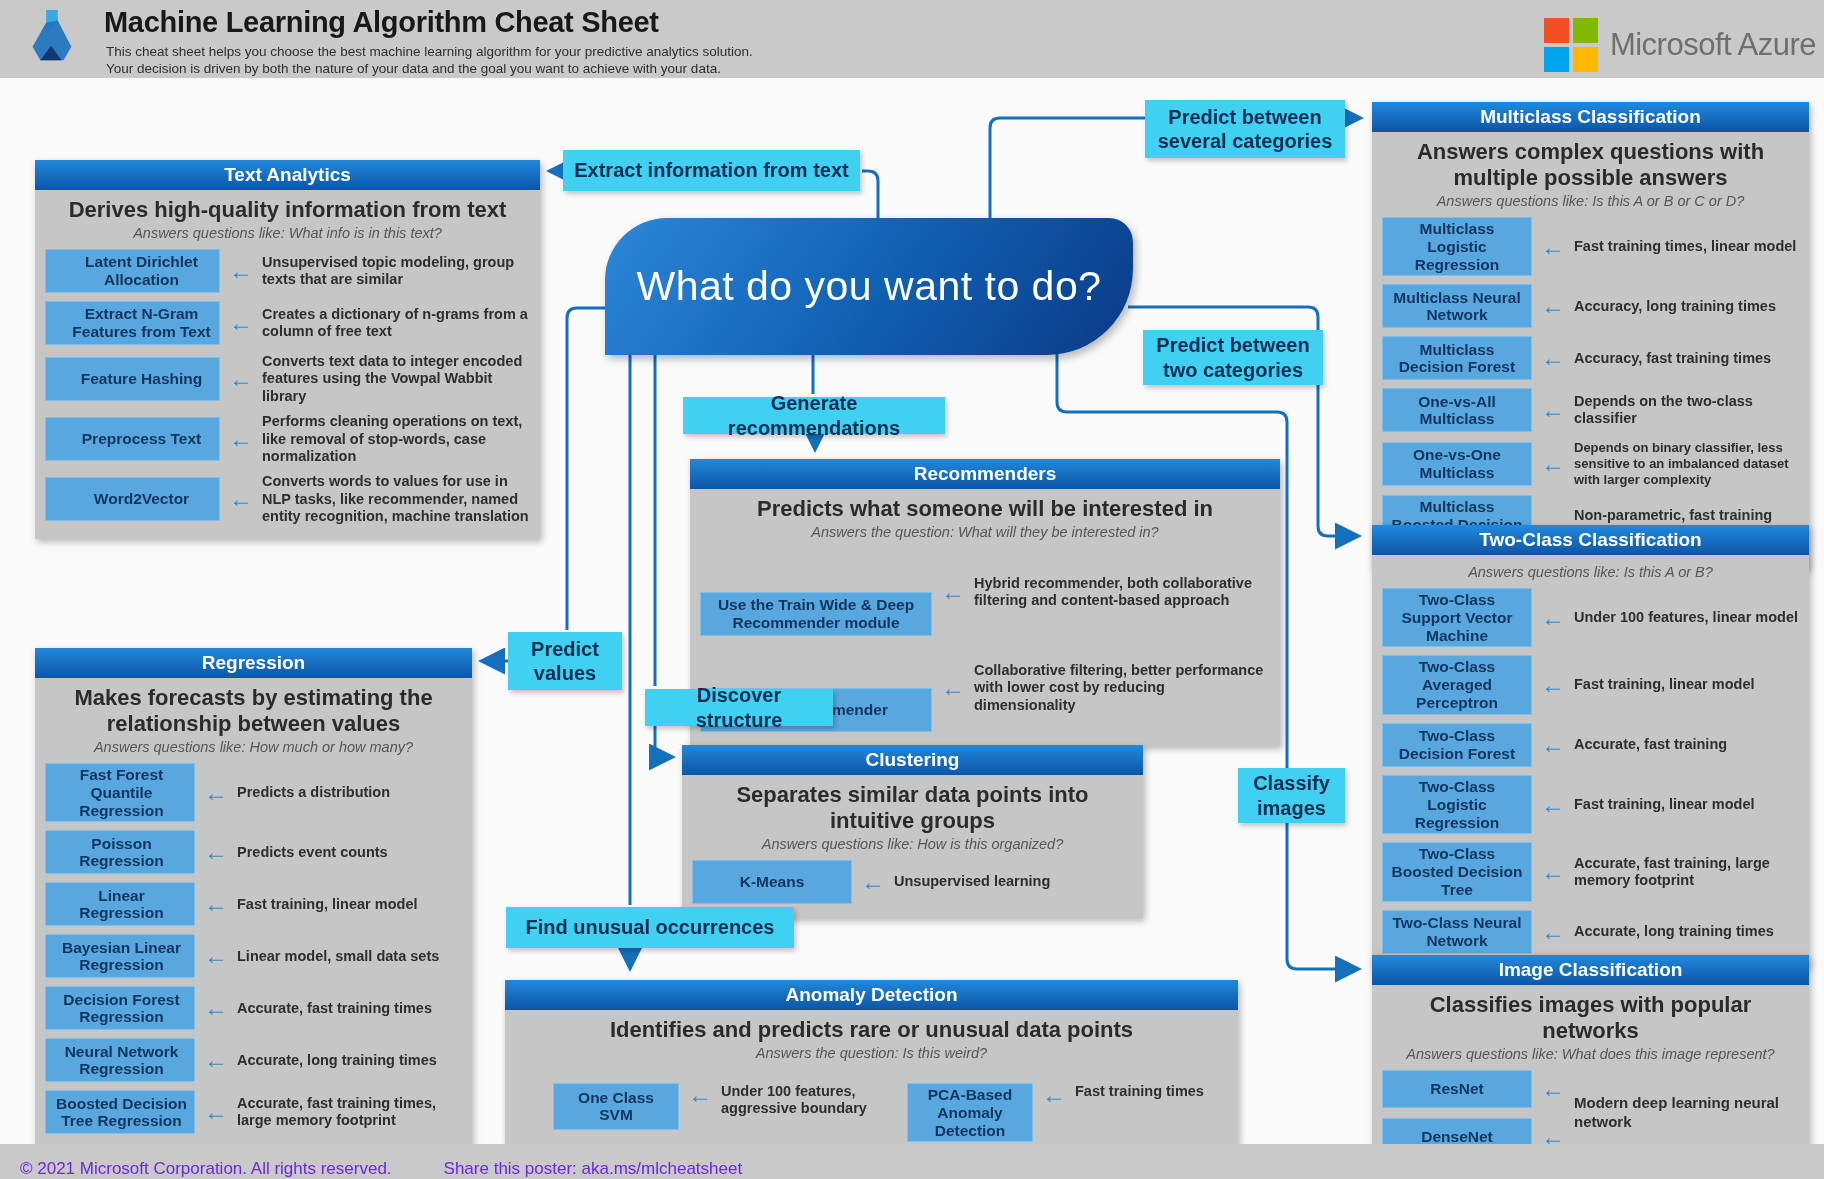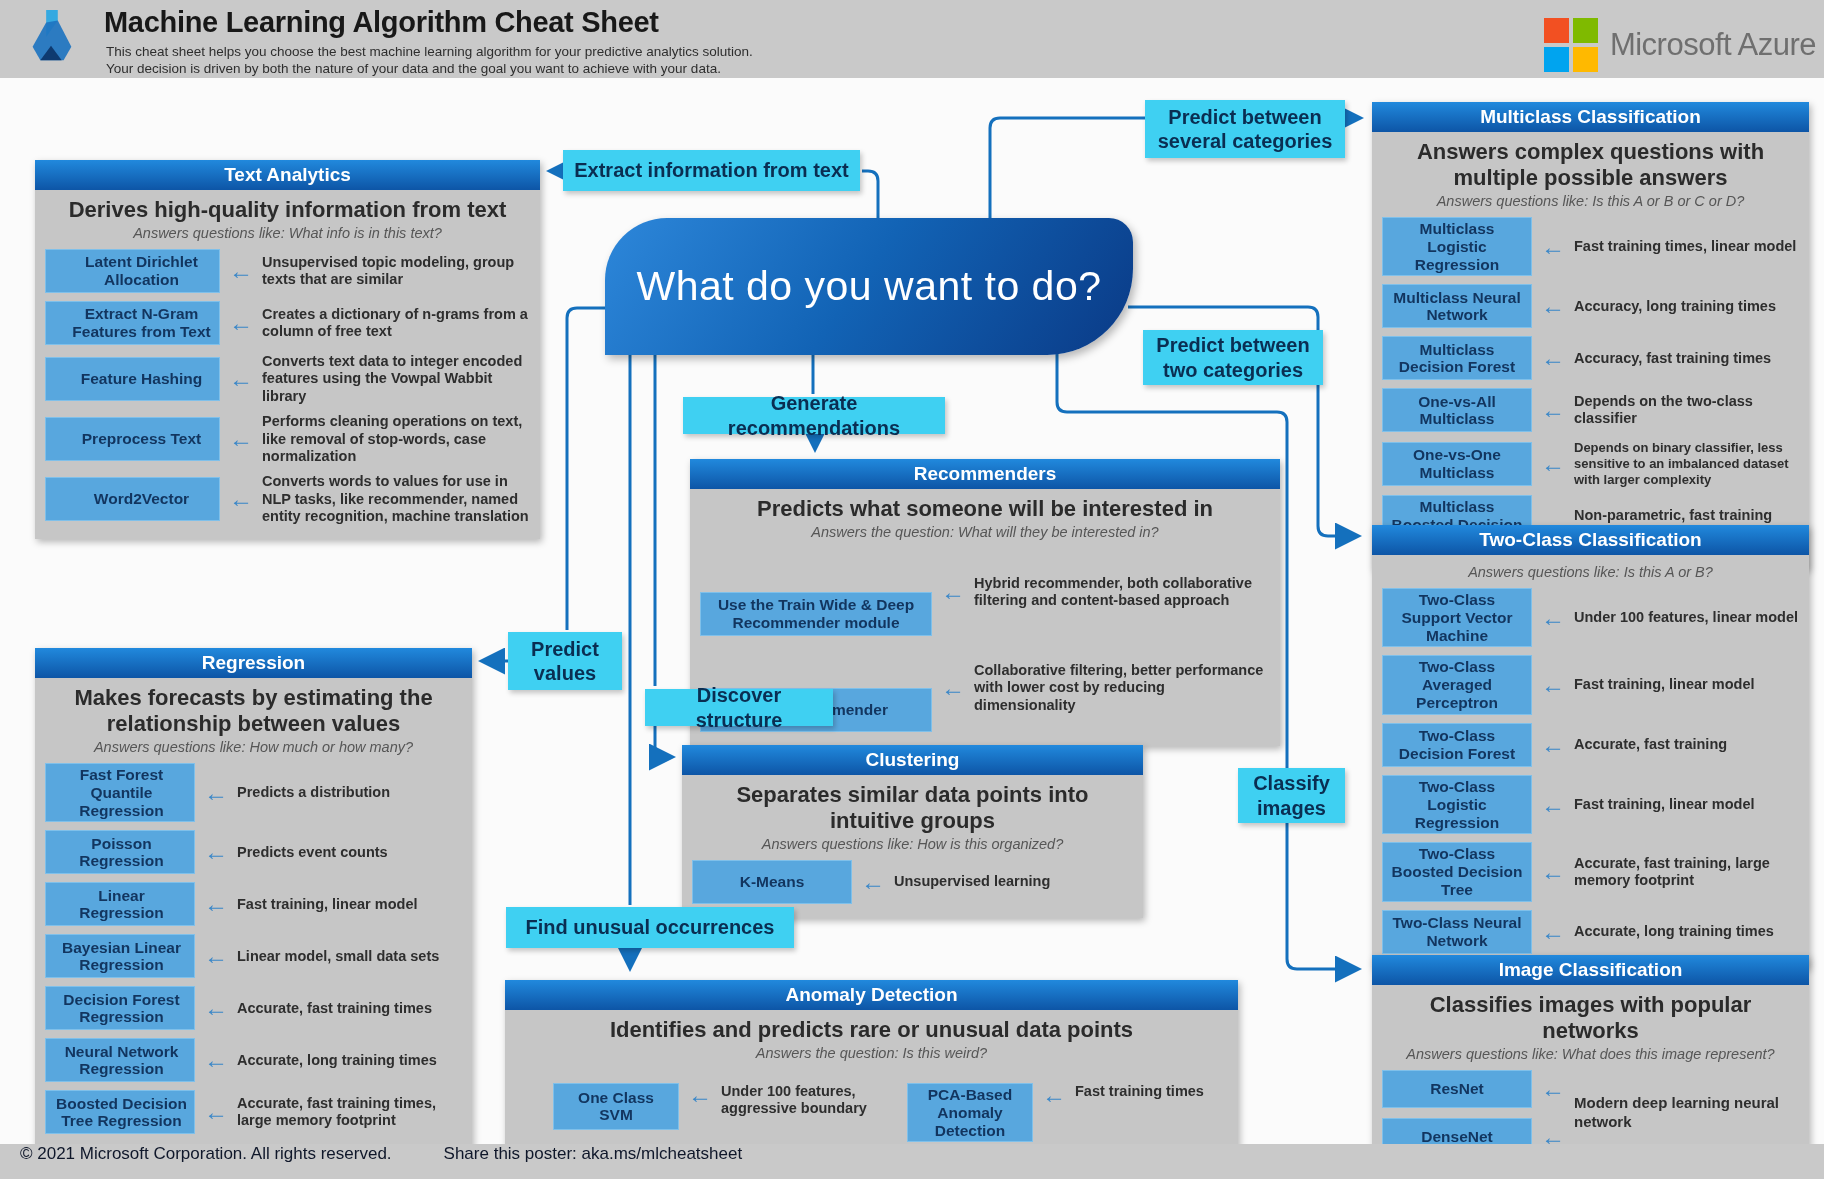--- a/index.html
+++ b/index.html
@@ -4,21 +4,21 @@
 <style>
   html,body{margin:0;padding:0;}
   body{
     width:1824px;height:1179px;position:relative;overflow:hidden;
     font-family:"Liberation Sans","DejaVu Sans",sans-serif;
     background:#fbfbfb;
   }
   
   .topbar{position:absolute;left:0;top:0;width:1824px;height:78px;background:#c9c9c9;z-index:6;}
   .bottombar{position:absolute;left:0;top:1144px;width:1824px;height:35px;background:#c9c9c9;z-index:6;
-    display:flex;align-items:flex-start;font-size:17px;color:#0f172a;}
+    display:flex;align-items:flex-end;font-size:17px;color:#6d28d9;}
   .bottombar .copy{margin-left:20px;}
   .bottombar .share{margin-left:52px;}
   .app-title{position:absolute;left:104px;top:6px;font-size:29px;font-weight:800;color:#181818;letter-spacing:-.3px;text-align:right;}
   .app-sub{position:absolute;left:106px;font-size:13.5px;color:#2e2e2e;}
   .sub1{top:44px;} .sub2{top:61px;}
   .mlogo{position:absolute;left:20px;top:7px;width:62px;height:64px;}
   .mslogo{position:absolute;right:8px;top:18px;display:flex;align-items:center;gap:12px;}
   .mssquares{display:grid;grid-template-columns:25px 25px;grid-template-rows:25px 25px;gap:4px;}
   .mssquares i{display:block;}
   .mstext{font-size:31px;color:#6f6f6f;letter-spacing:-.5px;}

